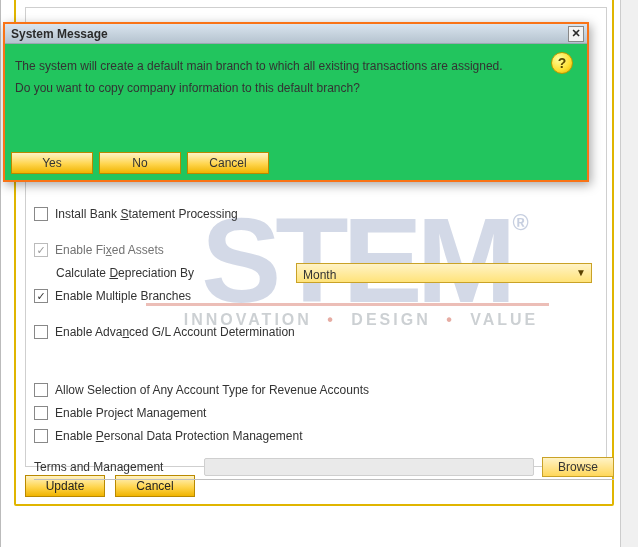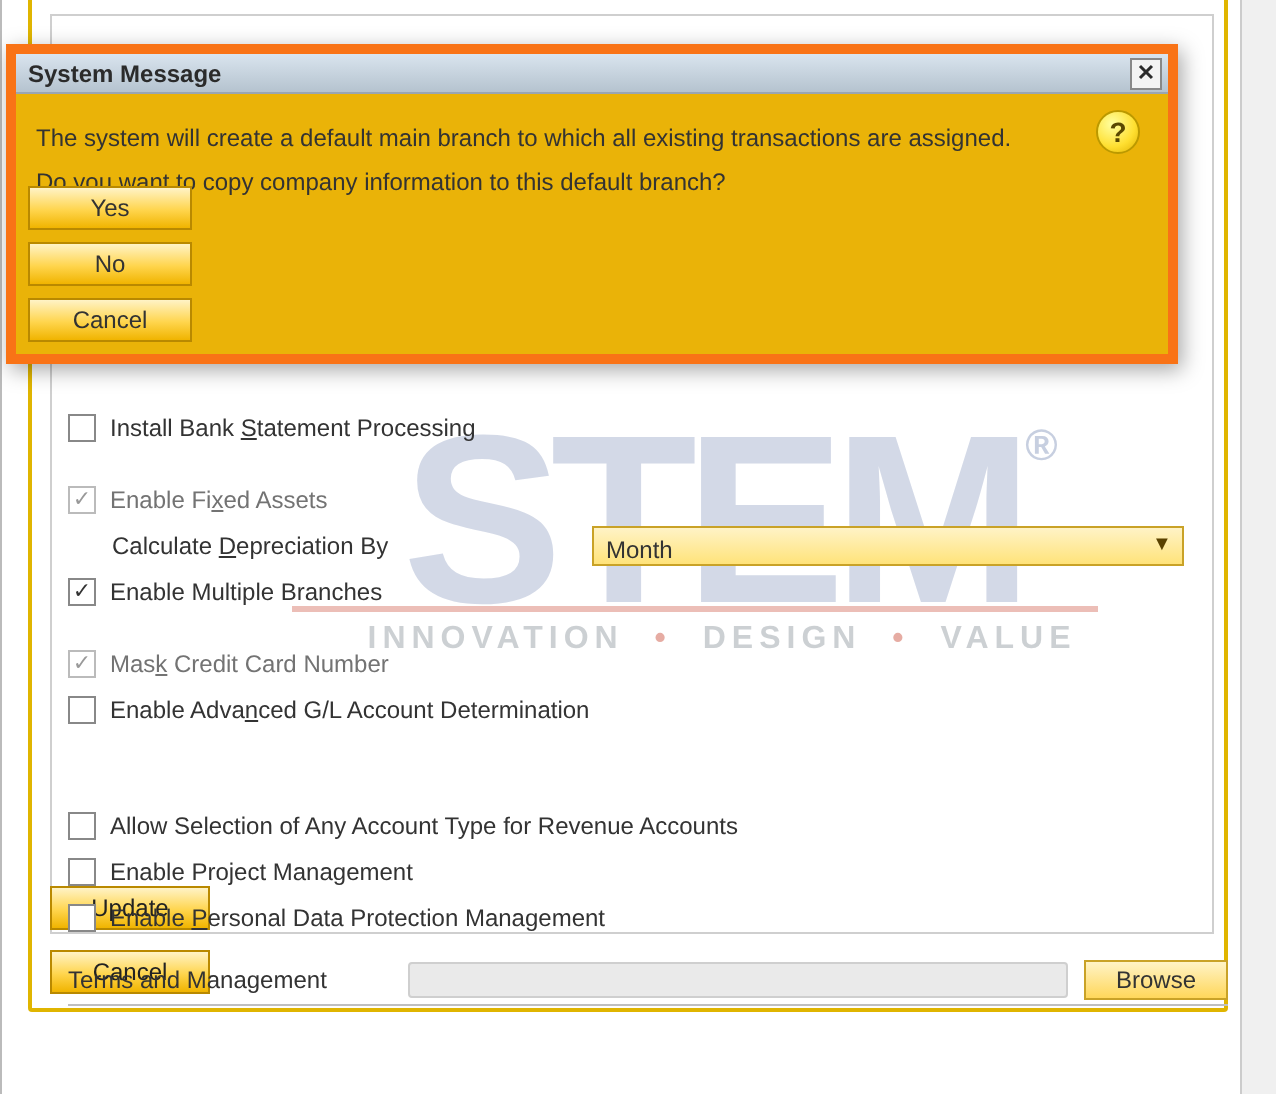--- a/index.html
+++ b/index.html
@@ -125,39 +125,38 @@
     cursor: pointer;
   }
 
   
   .footer-buttons {
     position: absolute;
     left: 9px;
     bottom: 7px;
     display: flex;
     gap: 10px;
-    flex-direction: column;
   }
   .btn {
     width: 80px; height: 22px;
     background: linear-gradient(#fff3c6, #ffd54d 55%, #f0b400);
     border: 1px solid #b98900;
     display: flex; align-items:center; justify-content:center;
     cursor: pointer;
     color: #222;
   }
 
   
   .dialog {
     position: absolute;
     left: 3px; top: 22px;
     width: 586px;
     height: 160px;
-    background: #eab308;
-    border: 5px solid #f97316;
+    background: #22c55e;
+    border: 2px solid #f97316;
     box-shadow: 2px 3px 10px rgba(0,0,0,0.35);
     z-index: 10;
   }
   .titlebar {
     height: 20px;
     background: linear-gradient(#d9e4ee, #b5c3cf);
     border-bottom: 1px solid #9aa6b2;
     display: flex;
     align-items: center;
     padding: 0 3px 0 6px;
@@ -185,21 +184,21 @@
     width: 22px; height: 22px;
     border-radius: 50%;
     background: radial-gradient(circle at 35% 30%, #ffffa0, #ffdf30 60%, #e0b000);
     border: 1px solid #bb9900;
     display:flex;align-items:center;justify-content:center;
     font-weight: bold; font-size: 14px; color: #5a4800;
   }
   .dialog-buttons {
     position: absolute;
     left: 6px; bottom: 6px;
-    display: flex; gap: 6px; flex-direction: column;
+    display: flex; gap: 6px;
   }
   .dlg-btn {
     width: 82px; height: 22px;
     background: linear-gradient(#fff3c6, #ffd54d 55%, #f0b400);
     border: 1px solid #b98900;
     display:flex;align-items:center;justify-content:center;
     cursor:pointer;
   }
 
   
@@ -283,24 +282,20 @@
           <span class="arrow">▼</span>
         </div>
       </div>
 
       <div class="row">
         <span class="chk checked"></span>
         <span class="lbl">Enable Multiple Branches</span>
       </div>
       <div class="row spacer"></div>
 
-      <div class="row">
-        <span class="chk disabled checked"></span>
-        <span class="lbl disabled">Mas<u>k</u> Credit Card Number</span>
-      </div>
 
       <div class="row">
         <span class="chk"></span>
         <span class="lbl">Enable Adva<u>n</u>ced G/L Account Determination</span>
       </div>
 
       <div class="row" style="height:34px;"></div>
 
       <div class="row">
         <span class="chk"></span>

